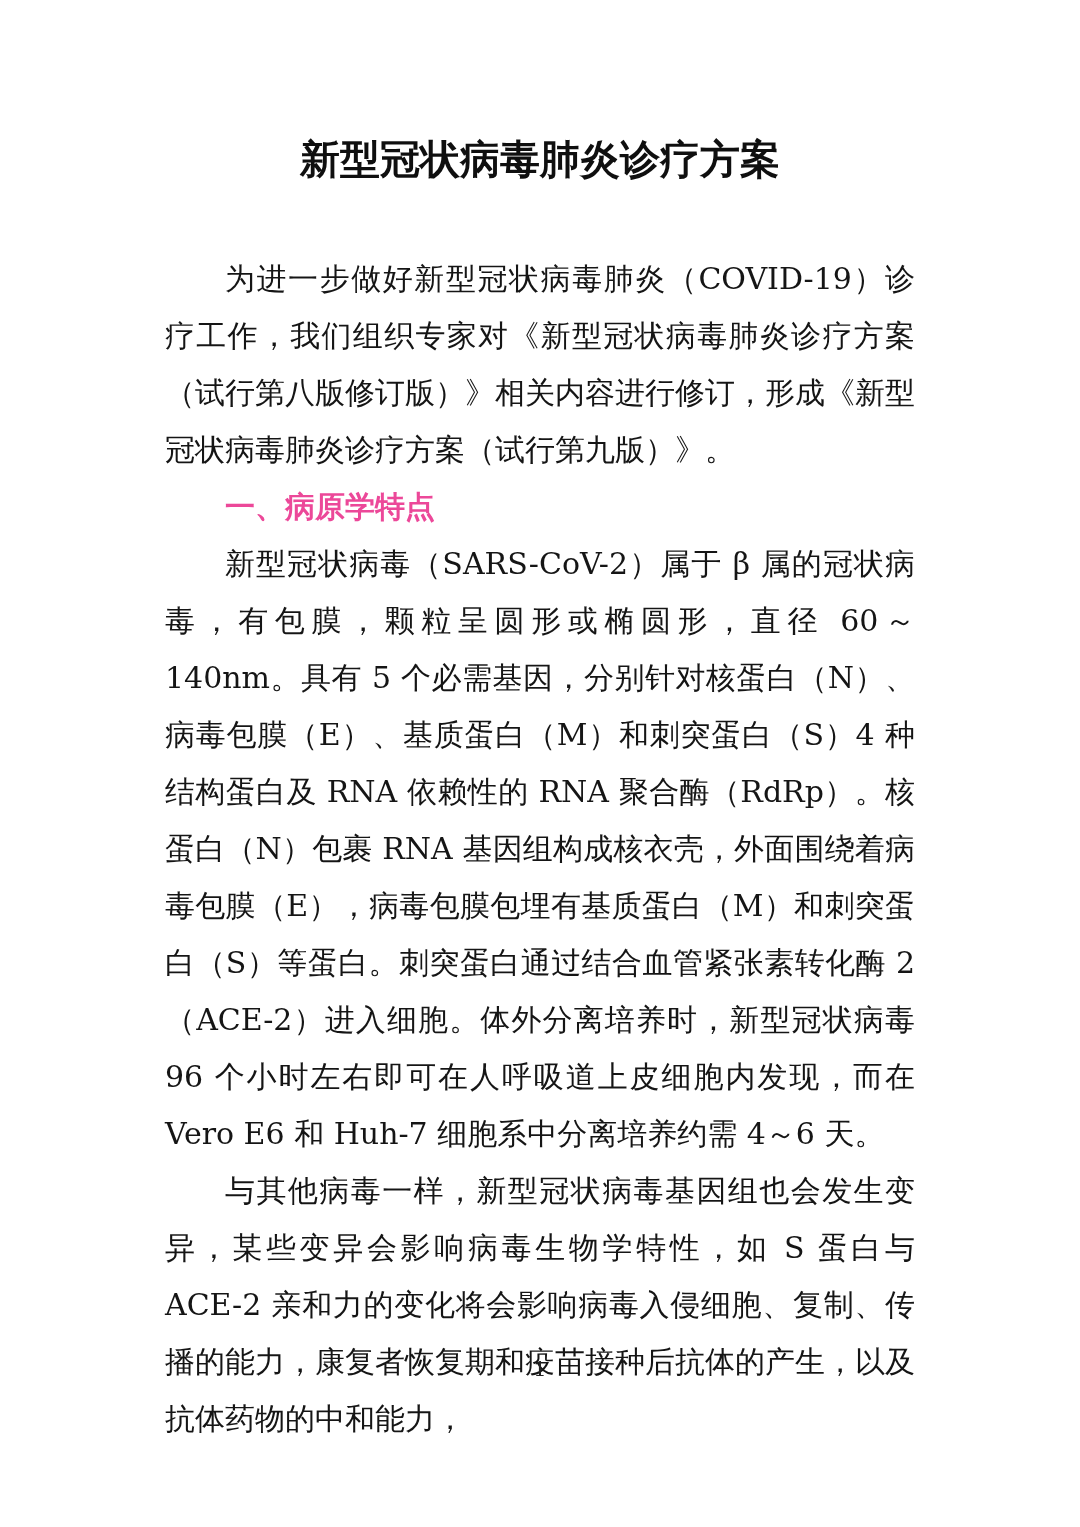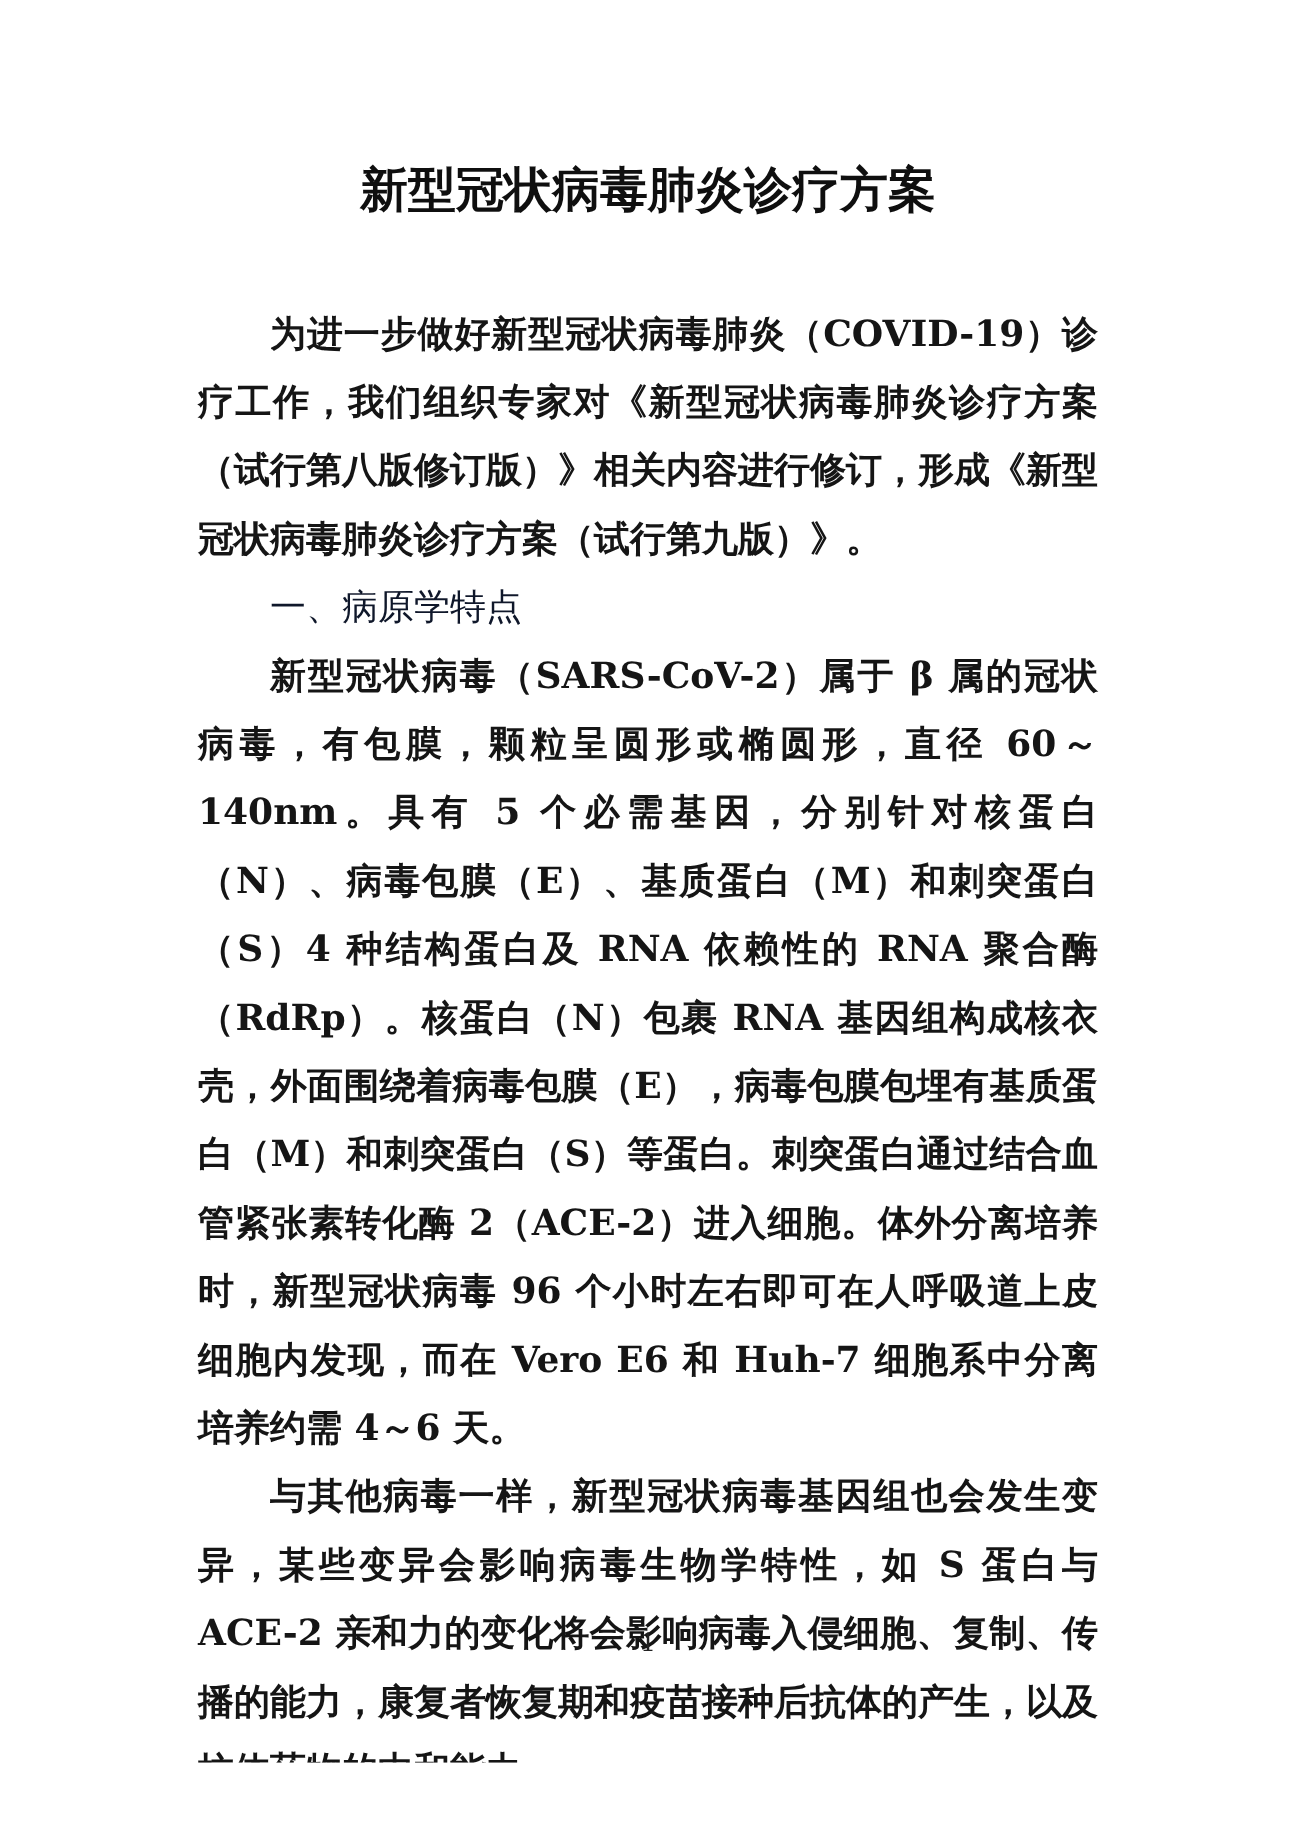--- a/index.html
+++ b/index.html
@@ -28,31 +28,30 @@
     width: 750px;
     margin: 62px auto 0 auto;
     font-size: 30px;
     line-height: 57px;
     text-align: justify;
     color: #151515;
   }
   .para {
     margin: 0;
     text-indent: 2em;
-    font-weight: bold;
   }
   .section-heading {
     margin: 0;
     font-size: 30px;
     line-height: 57px;
-    font-weight: 400;
+    font-weight: 700;
     text-indent: 2em;
     text-align: left;
     font-family: "DejaVu Sans", "Liberation Sans", sans-serif;
-    color: #0f172a;
+    color: #ec4899;
   }
   .page-number {
     position: absolute;
     left: 0;
     right: 0;
     bottom: 88px;
     text-align: center;
     font-size: 21px;
     line-height: 24px;
     color: #222222;

